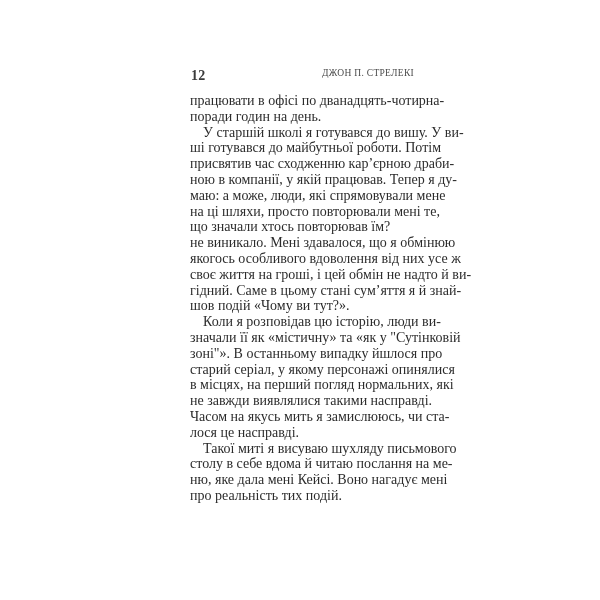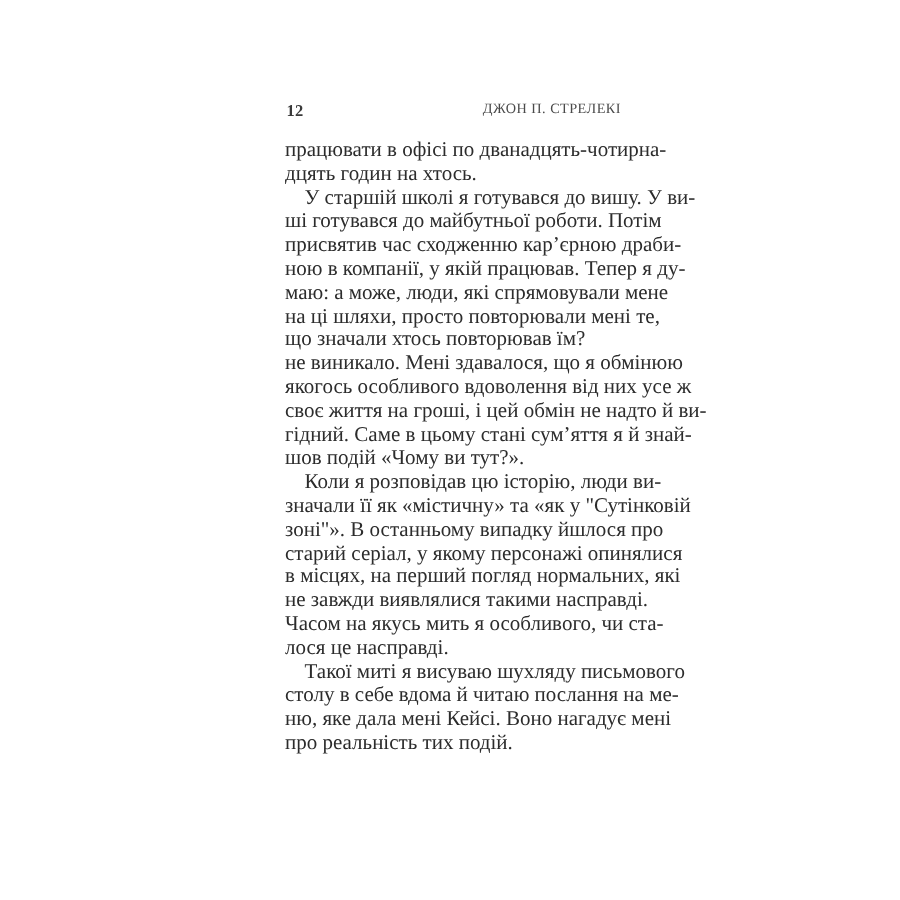--- a/index.html
+++ b/index.html
@@ -25,21 +25,21 @@
     top: 68px;
     width: 233px;
     height: 12px;
     font-family: "Liberation Serif", "DejaVu Serif", serif;
     color: #3a3a3a;
   }
   .page-number {
     position: absolute;
     left: 0;
     top: 0;
-    font-size: 11px;
+    font-size: 14px;
     font-weight: bold;
     letter-spacing: 0.2px;
   }
   .author-name {
     position: absolute;
     right: 10px;
     top: 0;
     font-size: 9.5px;
     letter-spacing: 0.3px;
     color: #4a4a4a;
@@ -74,21 +74,21 @@
 <div class="page">
   <div class="running-head">
     <span class="page-number">12</span>
     <span class="author-name">ДЖОН П. СТРЕЛЕКІ</span>
   </div>
 
   <div class="body-text">
 
     <div>
       <span class="line">працювати в офісі по дванадцять-чотирна-</span>
-      <span class="line last">дцять годин на хтось.</span>
+      <span class="line last">поради годин на день.</span>
     </div>
 
     <div>
       <span class="line indent">У старшій школі я готувався до вишу. У ви-</span>
       <span class="line">ші готувався до майбутньої роботи. Потім</span>
       <span class="line">присвятив час сходженню кар’єрною драби-</span>
       <span class="line">ною в компанії, у якій працював. Тепер я ду-</span>
       <span class="line">маю: а може, люди, які спрямовували мене</span>
       <span class="line">на ці шляхи, просто повторювали мені те,</span>
       <span class="line last">що значали хтось повторював їм?</span>
@@ -102,21 +102,21 @@
       <span class="line last">шов подій «Чому ви тут?».</span>
     </div>
 
     <div>
       <span class="line indent">Коли я розповідав цю історію, люди ви-</span>
       <span class="line">значали її як «містичну» та «як у "Сутінковій</span>
       <span class="line">зоні"». В останньому випадку йшлося про</span>
       <span class="line">старий серіал, у якому персонажі опинялися</span>
       <span class="line">в місцях, на перший погляд нормальних, які</span>
       <span class="line">не завжди виявлялися такими насправді.</span>
-      <span class="line">Часом на якусь мить я особливого, чи ста-</span>
+      <span class="line">Часом на якусь мить я замислююсь, чи ста-</span>
       <span class="line last">лося це насправді.</span>
     </div>
 
     <div>
       <span class="line indent">Такої миті я висуваю шухляду письмового</span>
       <span class="line">столу в себе вдома й читаю послання на ме-</span>
       <span class="line">ню, яке дала мені Кейсі. Воно нагадує мені</span>
       <span class="line last">про реальність тих подій.</span>
     </div>
   </div>

